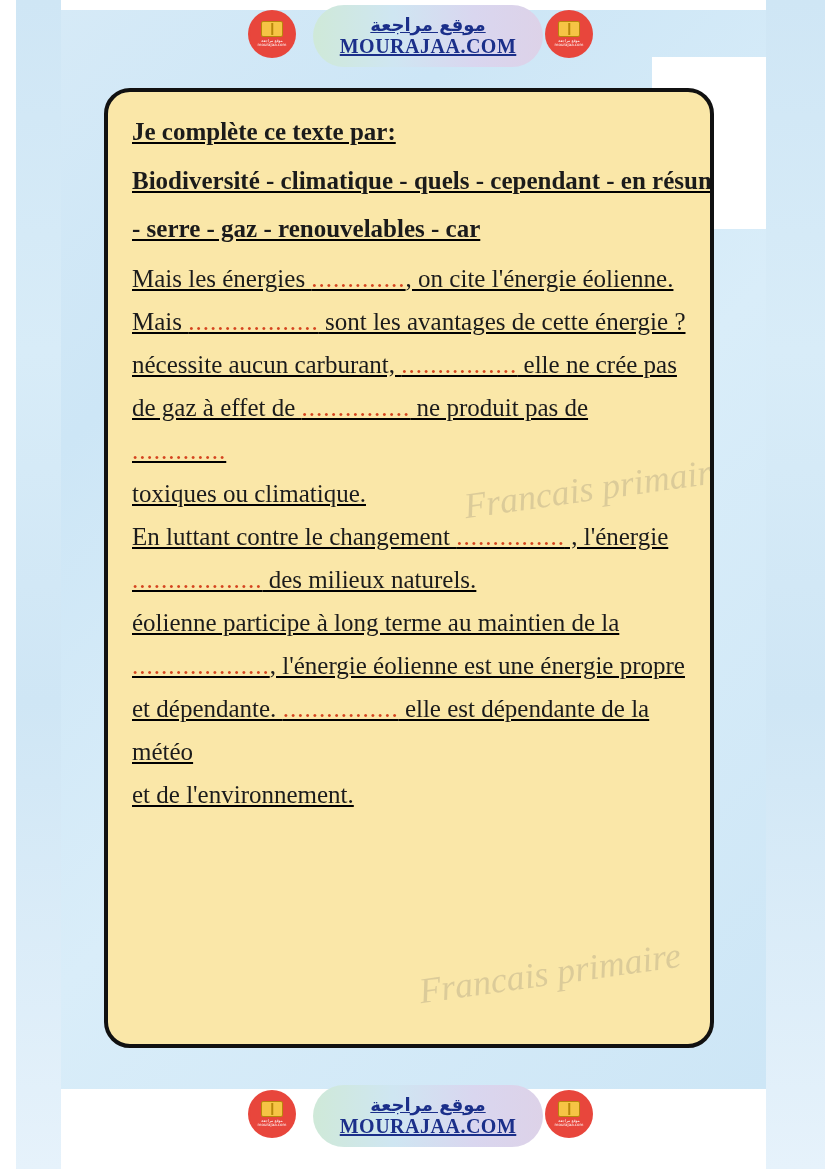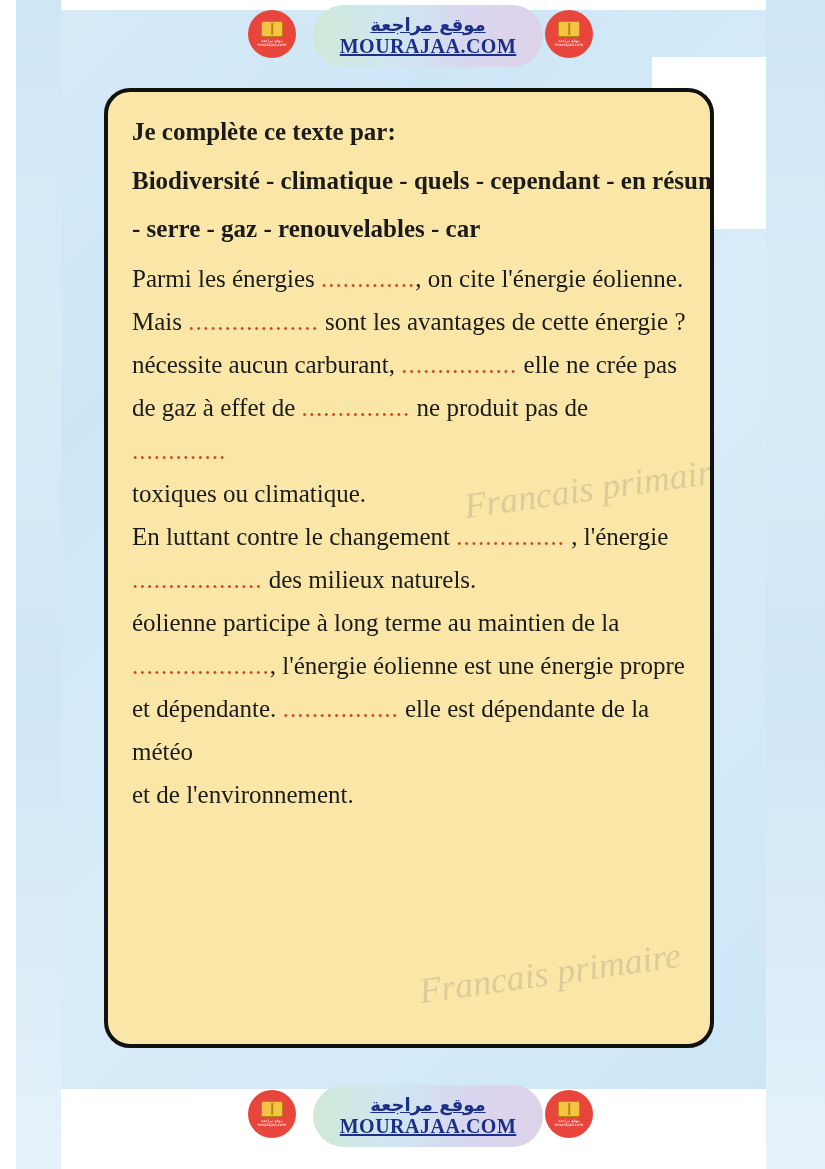--- a/index.html
+++ b/index.html
@@ -158,21 +158,21 @@
     font-family: "Liberation Serif", serif;
     font-style: italic;
     color: rgba(150,140,120,0.30);
     white-space: nowrap;
     pointer-events: none;
     user-select: none;
   }
   .wm-1 { left: 355px; top: 375px; font-size: 36px; transform: rotate(-8deg); }
   .wm-2 { left: 310px; top: 860px; font-size: 36px; transform: rotate(-8deg); }
 
-  .card-inner { position: relative; z-index: 2; }
+  .card-inner { position: relative; z-index: 2; text-decoration: underline; }
 
   .q-title {
     font-size: 25px;
     font-weight: bold;
     color: #1b1b1b;
     margin: 0 0 16px 0;
   }
   .wordbank {
     font-size: 25px;
     font-weight: bold;
@@ -226,21 +226,21 @@
 
   <div class="card">
     <div class="wm wm-1">Francais primaire</div>
     <div class="wm wm-2">Francais primaire</div>
 
     <div class="card-inner">
       <p class="q-title">Je complète ce texte par:</p>
       <p class="wordbank">Biodiversité - climatique - quels - cependant - en résumé</p>
       <p class="wordbank">- serre - gaz - renouvelables - car</p>
       <div class="para" id="passage">
-          <p><span>Parmi les énergies </span><span class="blank">.............</span><span>,  on cite l'énergie éolienne.</span></p>
+          <p><span>Mais les énergies </span><span class="blank">.............</span><span>,  on cite l'énergie éolienne.</span></p>
           <p><span>Mais </span><span class="blank">..................</span><span> sont les avantages de cette énergie ?</span></p>
           <p><span>nécessite aucun carburant, </span><span class="blank">................</span><span> elle ne crée pas</span></p>
           <p><span>de gaz à effet de </span><span class="blank">...............</span><span> ne produit pas de </span><span class="blank">.............</span></p>
           <p><span>toxiques ou climatique.</span></p>
           <p><span>En luttant contre le changement </span><span class="blank">...............</span><span> , l'énergie</span></p>
           <p><span class="blank">..................</span><span> des milieux naturels.</span></p>
           <p><span>éolienne participe à long terme au maintien de la</span></p>
           <p><span class="blank">...................</span><span>, l'énergie éolienne est une énergie propre</span></p>
           <p><span>et dépendante. </span><span class="blank">................</span><span> elle  est dépendante de la météo</span></p>
           <p><span>et de l'environnement.</span></p>

